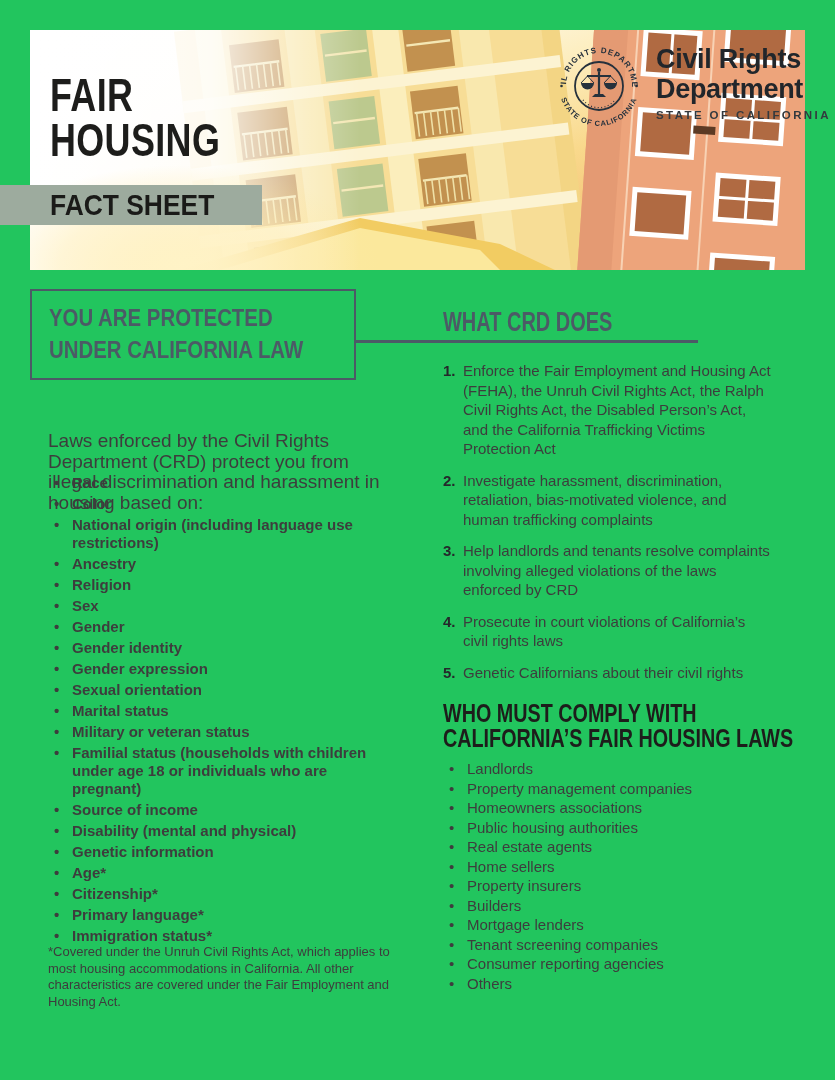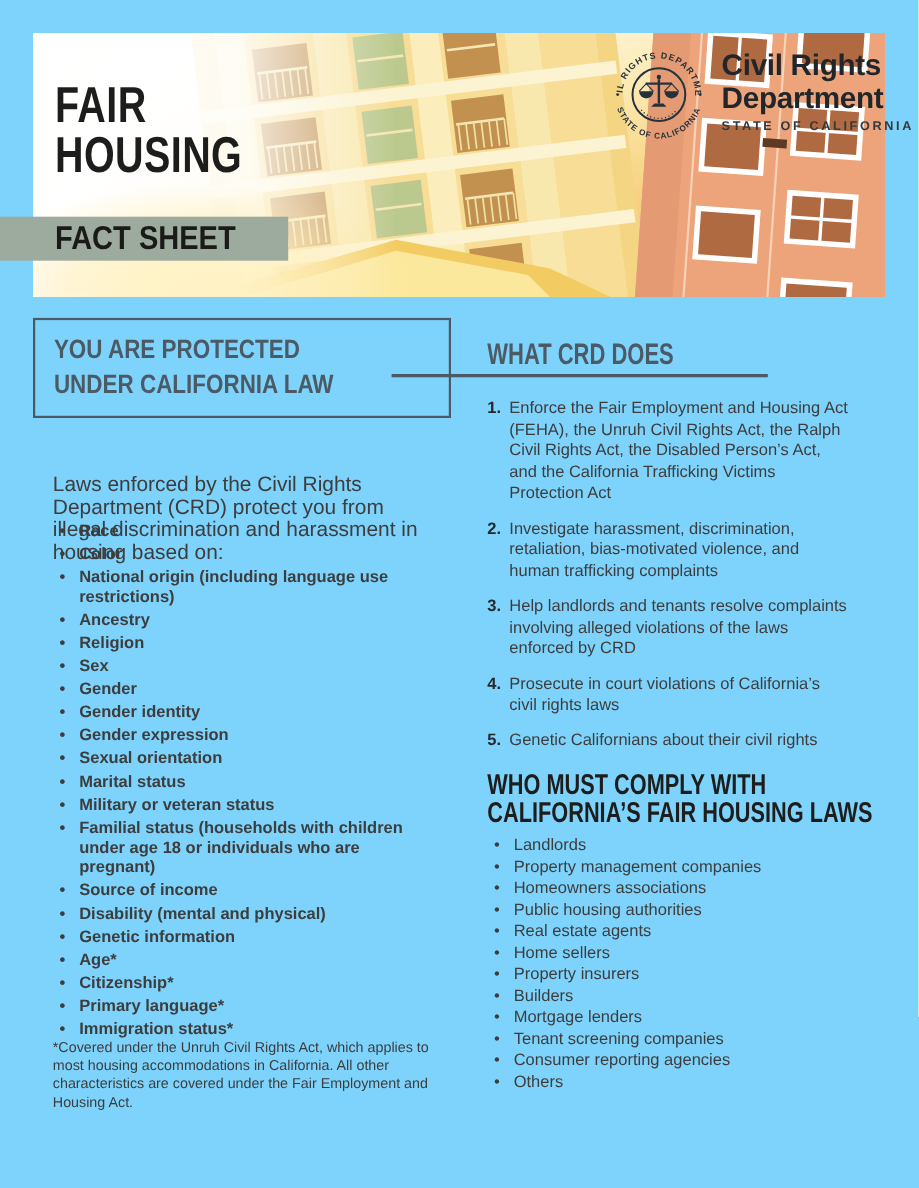--- a/index.html
+++ b/index.html
@@ -1,39 +1,39 @@
 <!DOCTYPE html>
 <html><head>
 <meta charset="utf-8">
 <style>
   * { margin:0; padding:0; box-sizing:border-box; }
   html,body { background:#ffffff; }
   body { font-family:"Liberation Sans", sans-serif; }
-  .page { position:relative; width:835px; height:1080px; background:#7dd3fc; overflow:hidden; margin:0 auto; }
+  .page { position:relative; width:835px; height:1080px; background:#22c55e; overflow:hidden; margin:0 auto; }
 
   
   .hero { position:absolute; left:30px; top:30px; width:775px; height:240px; overflow:hidden; }
   .hero svg { display:block; width:100%; height:100%; }
 
   .hero-title { position:absolute; left:50px; top:73px; color:#1d1d1b; font-weight:bold;
                 font-size:46px; line-height:45px; white-space:nowrap;
                 transform:scaleX(0.78); transform-origin:0 0; letter-spacing:0.5px; }
 
-  .banner { position:absolute; left:0; top:185px; width:262px; height:40px; background:#9dab9e;margin-top:12px; }
+  .banner { position:absolute; left:0; top:185px; width:262px; height:40px; background:#9dab9e; }
   .banner-text { position:absolute; left:50px; top:0; line-height:40px; font-size:30px; font-weight:bold;
                  color:#1a1a18; white-space:nowrap; transform:scaleX(0.88); transform-origin:0 0; }
 
   .seal { position:absolute; left:554px; top:41px; width:90px; height:90px; }
 
   .logo-text { position:absolute; left:656px; top:44px; }
   .logo-name { font-size:27px; line-height:30px; font-weight:bold; color:#21262b; letter-spacing:-0.3px; }
   .logo-sub { margin-top:5px; font-size:11.5px; font-weight:bold; letter-spacing:2.4px; color:#33393e; }
 
   
-  .protect-box { position:absolute; left:30px; top:289px; width:380px; height:91px;
+  .protect-box { position:absolute; left:30px; top:289px; width:326px; height:91px;
                  border:2px solid #4c5a66; padding:11px 0 0 17px; }
   .protect-title { font-size:24px; line-height:32px; font-weight:bold; color:#4c5a66;
                    white-space:nowrap; transform:scaleX(0.85); transform-origin:0 0; }
 
   .connector { position:absolute; left:356px; top:340px; width:342px; height:3px; background:#4c5a66; }
 
   .intro { position:absolute; left:48px; top:431px; width:346px; font-size:19px; line-height:20.5px; color:#3d3d3d; }
 
   ul.dots { list-style:none; }
   ul.dots li { position:relative; padding-left:24px; font-size:15px; color:#3d3d3d; }

